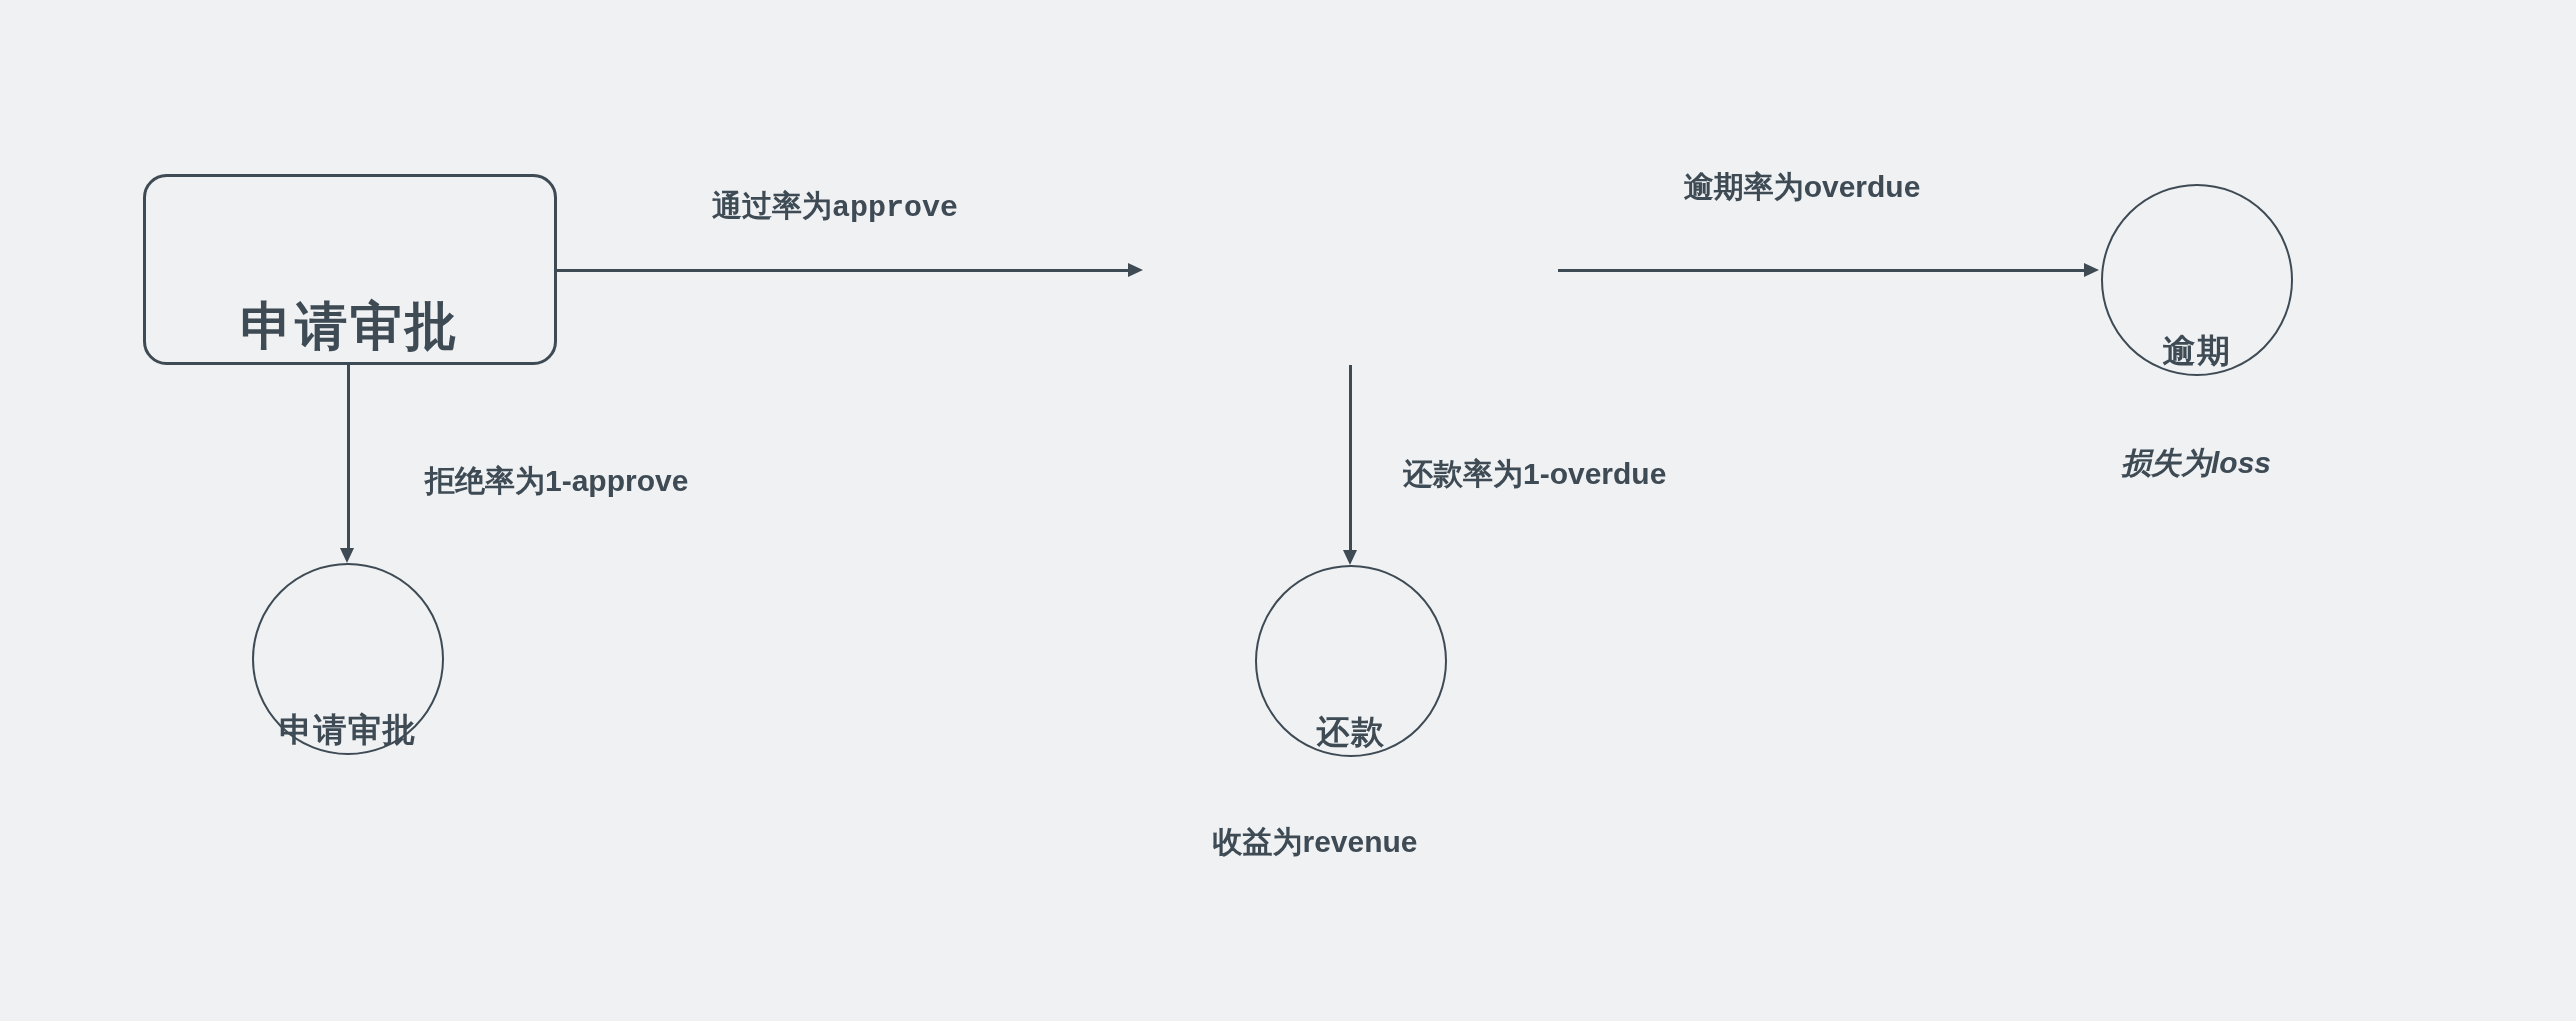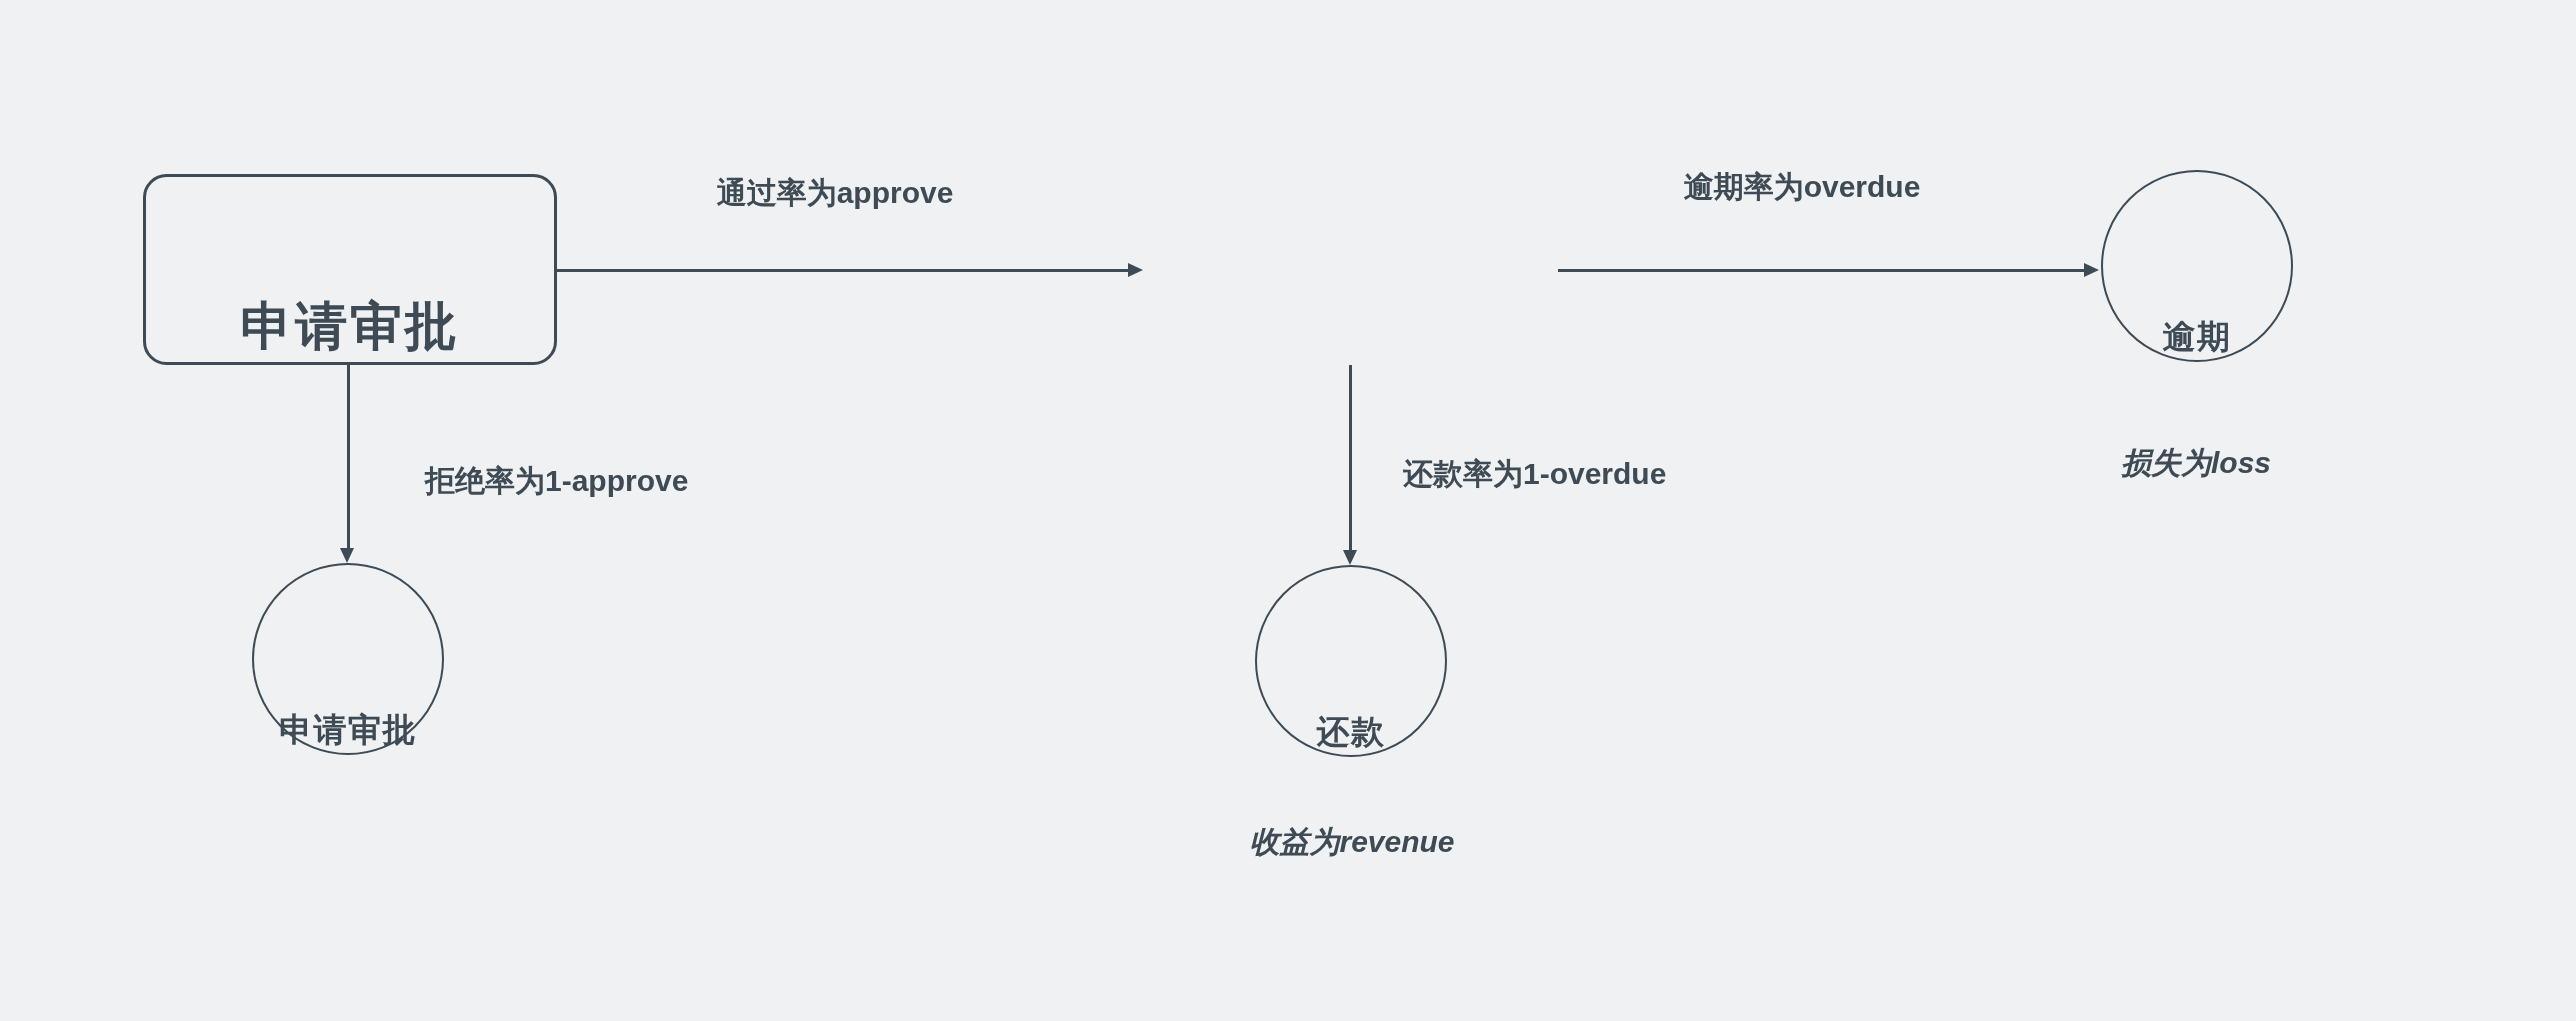--- a/index.html
+++ b/index.html
@@ -69,38 +69,38 @@
 
 
   <div class="node circle" style="left:252px;top:563px;">
     <span>申请审批</span>
   </div>
 
   <div class="node circle" style="left:1255px;top:565px;">
     <span>还款</span>
   </div>
 
-  <div class="node circle" style="left:2101px;top:170px;font-family:Liberation Serif, serif;">
+  <div class="node circle" style="left:2101px;top:184px;font-family:Liberation Serif, serif;">
     <span>逾期</span>
   </div>
 
   <div class="edge-line h" style="left:557px;top:269px;width:572px;"></div>
   <div class="arrowhead right" style="left:1128px;top:263px;"></div>
-  <div class="edge-label centered" style="left:835px;top:193px;">通过率为approve</div>
+  <div class="edge-label centered" style="left:835px;top:208px;font-family:Liberation Mono, monospace;">通过率为approve</div>
 
   <div class="edge-line h" style="left:1558px;top:269px;width:528px;"></div>
   <div class="arrowhead right" style="left:2084px;top:263px;"></div>
   <div class="edge-label centered" style="left:1802px;top:187px;">逾期率为overdue</div>
 
   <div class="edge-line v" style="left:347px;top:365px;height:185px;"></div>
   <div class="arrowhead down" style="left:340px;top:548px;"></div>
   <div class="edge-label left-anchored" style="left:402px;top:481px;">拒绝率为1-approve</div>
 
   <div class="edge-line v" style="left:1349px;top:365px;height:186px;"></div>
   <div class="arrowhead down" style="left:1343px;top:550px;"></div>
   <div class="edge-label left-anchored" style="left:1380px;top:474px;">还款率为1-overdue</div>
 
   <div class="floating-label centered" style="left:2196px;top:463px;font-style:italic;">损失为loss</div>
 
-  <div class="floating-label centered" style="left:1352px;top:842px;font-style:italic;">收益为revenue</div>
+  <div class="floating-label centered" style="left:1315px;top:842px;">收益为revenue</div>
 
 </div>
 
 
 </body></html>

